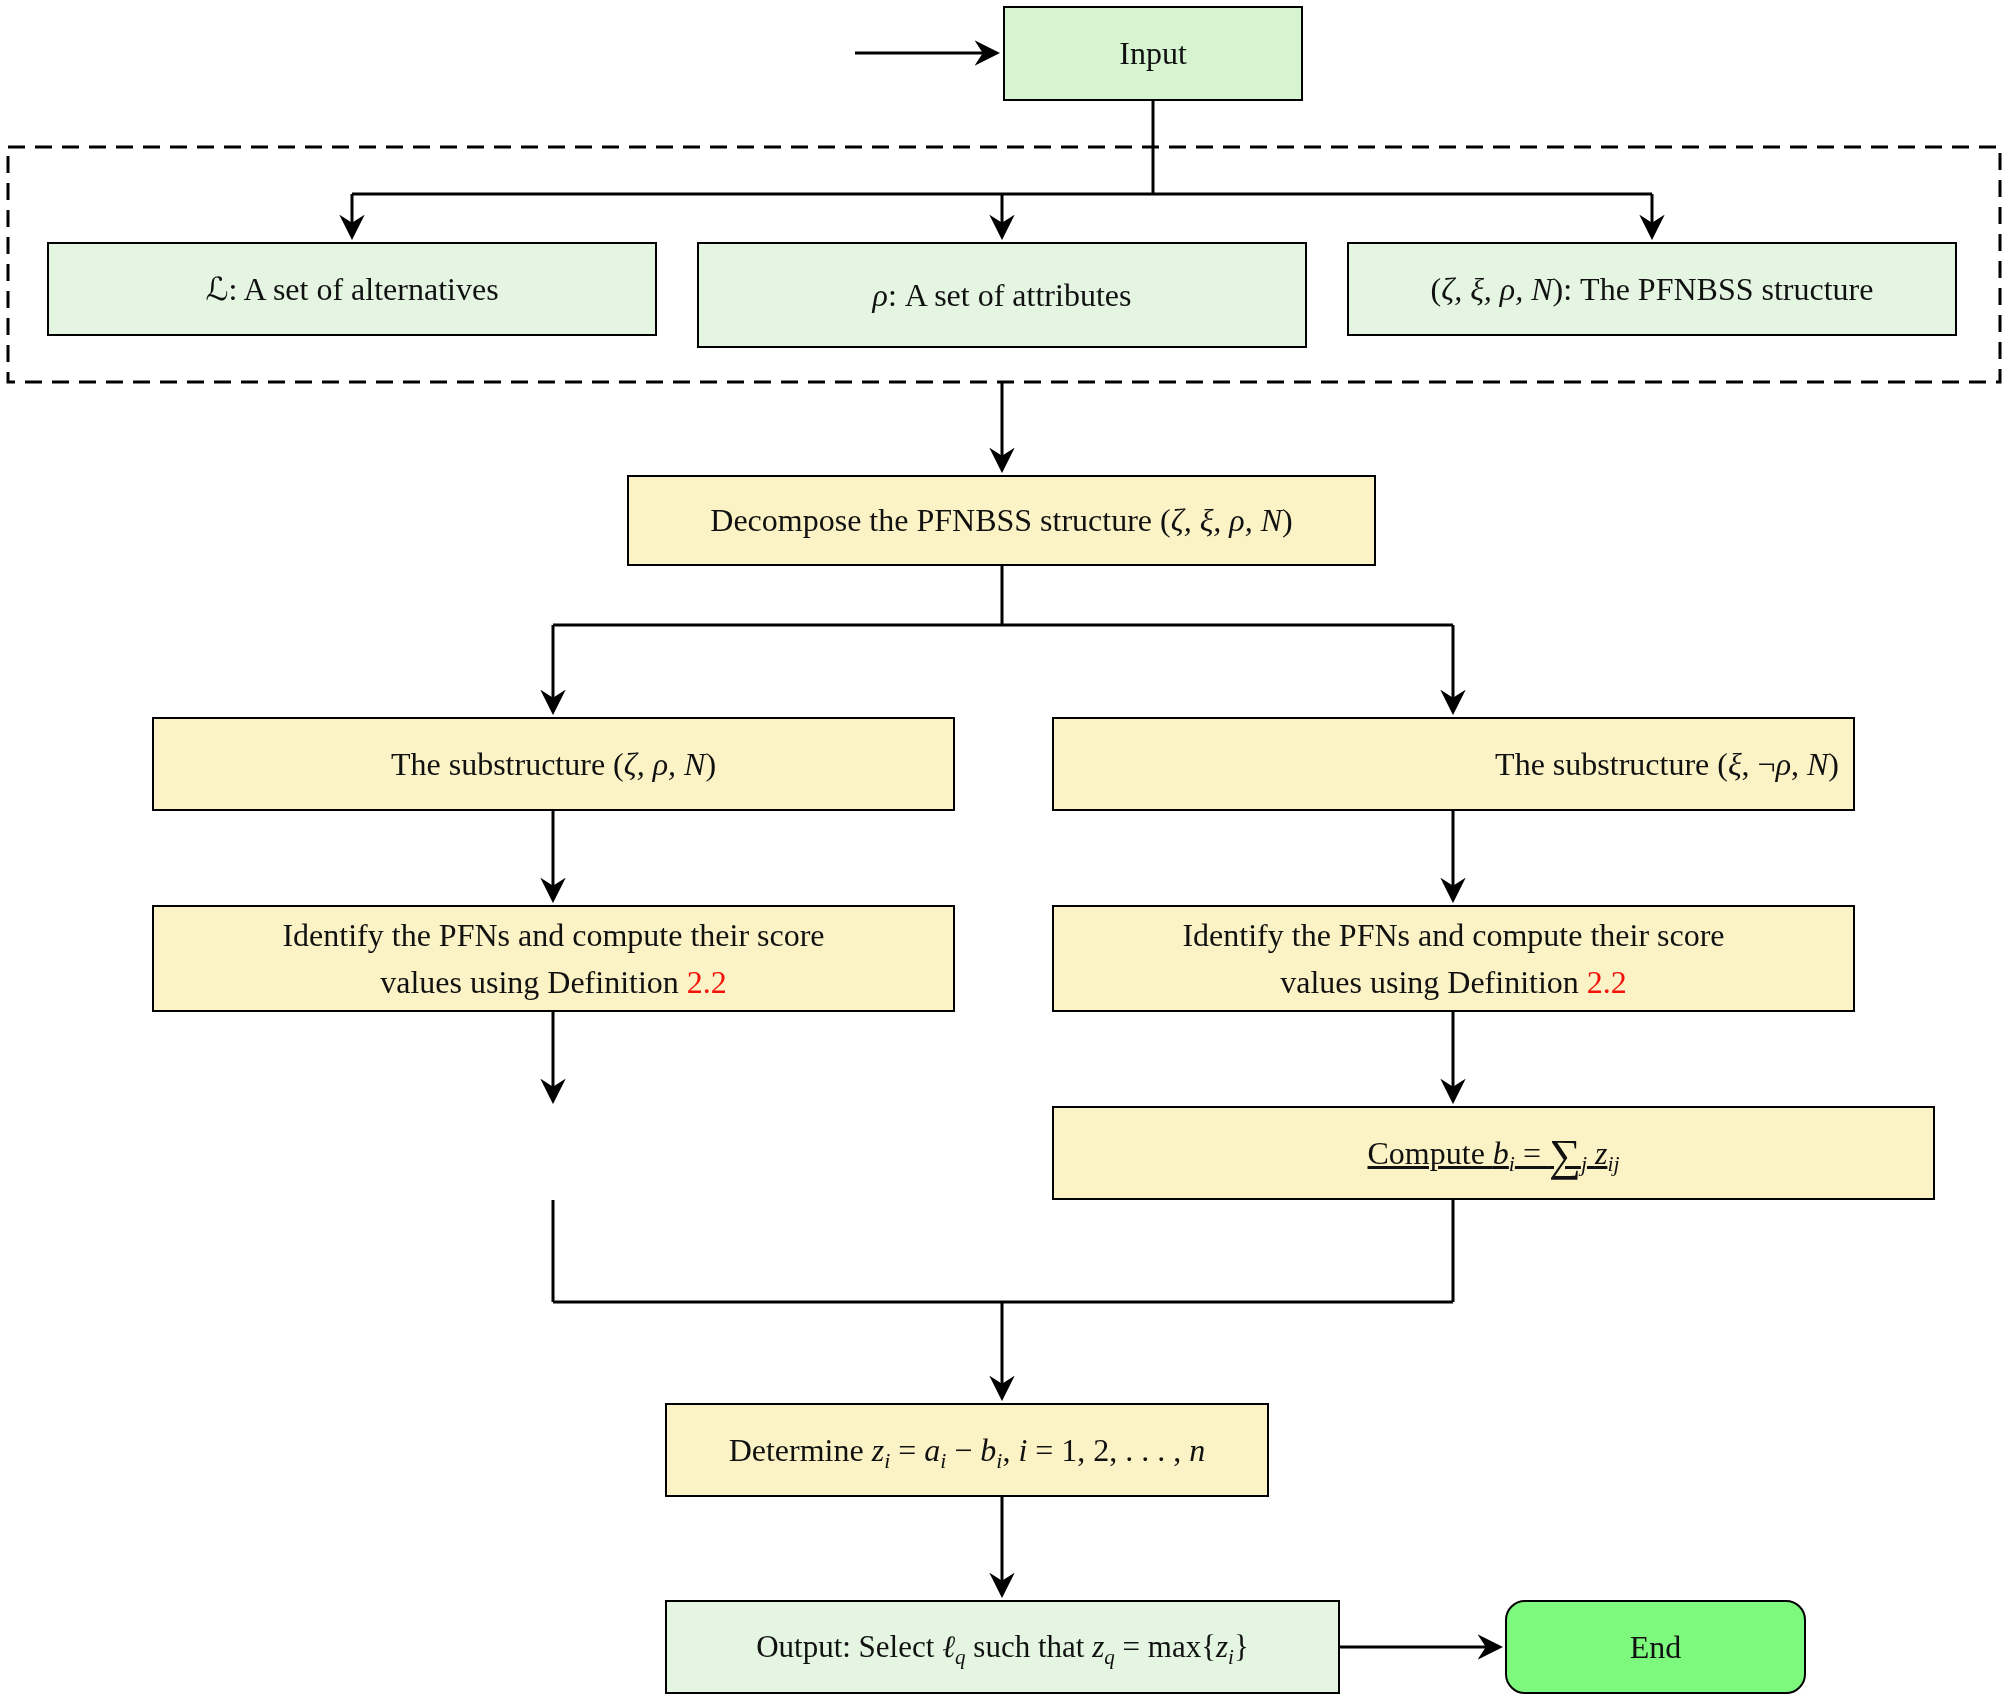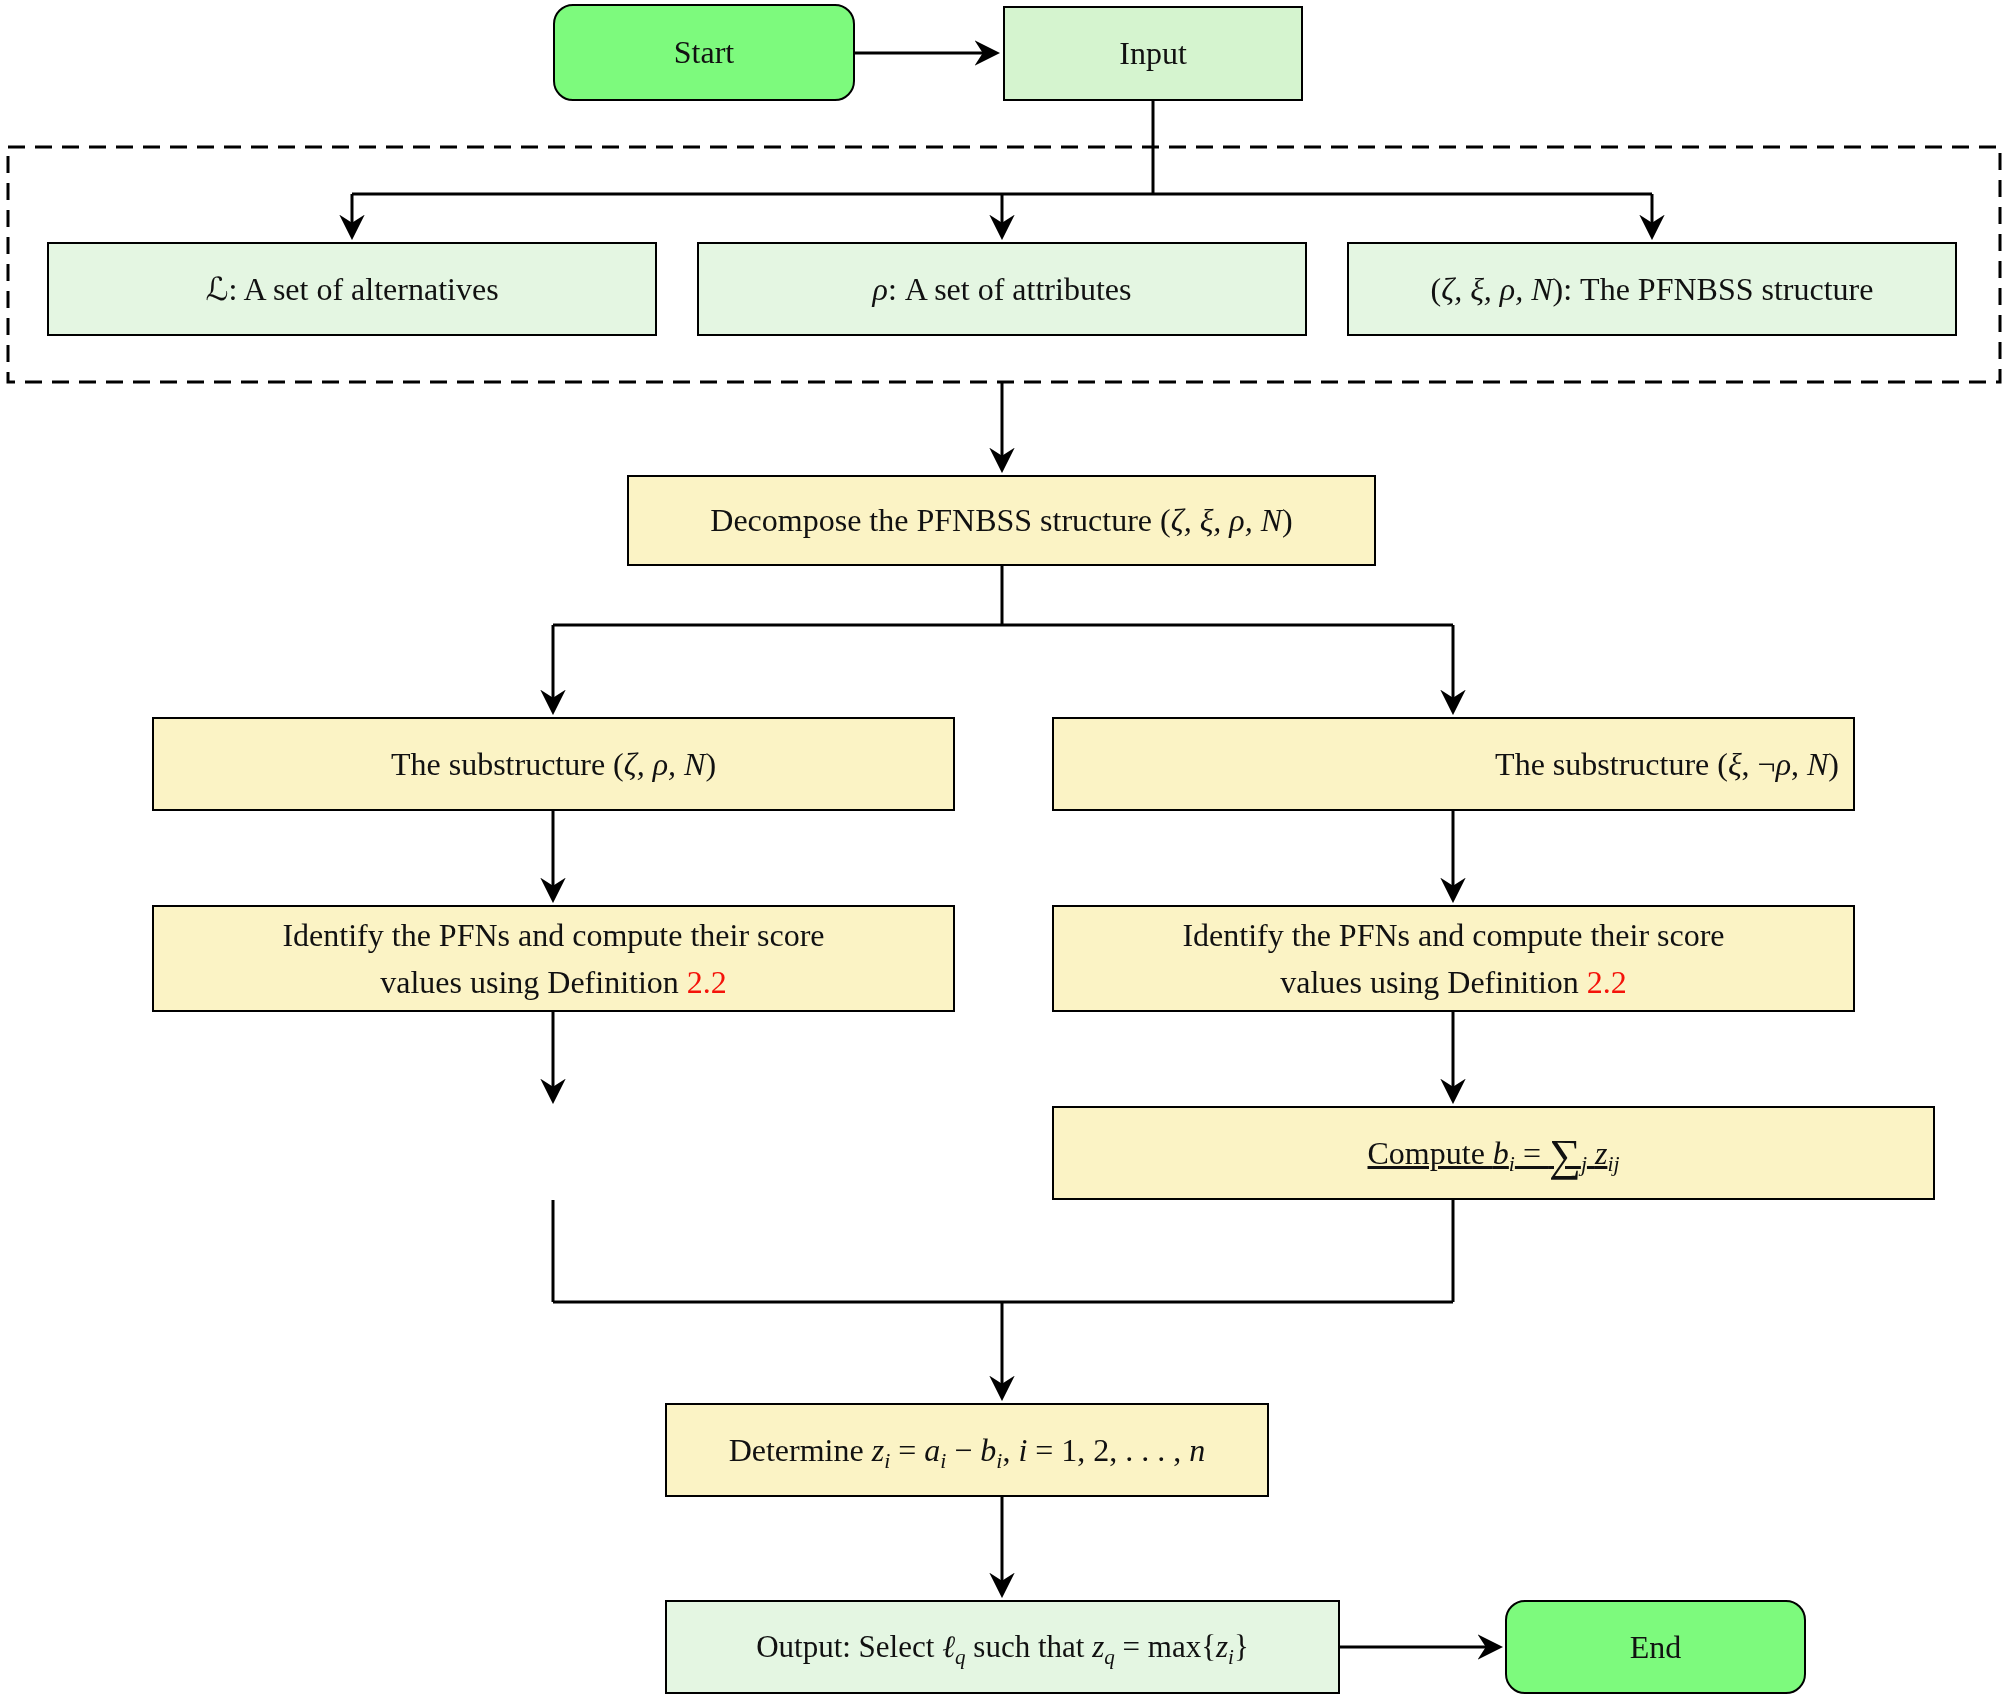--- a/index.html
+++ b/index.html
@@ -69,33 +69,30 @@
     <path d="M553,1200 V1302" stroke="#000" stroke-width="3" fill="none"></path>
     <path d="M1453,1200 V1302" stroke="#000" stroke-width="3" fill="none"></path>
     <path d="M553,1302 H1453" stroke="#000" stroke-width="3" fill="none"></path>
     <path d="M1002,1302 V1396" stroke="#000" stroke-width="3" fill="none" marker-end="url(#arrow)"></path>
 
     <path d="M1002,1497 V1593" stroke="#000" stroke-width="3" fill="none" marker-end="url(#arrow)"></path>
 
     <path d="M1340,1647 H1498" stroke="#000" stroke-width="3" fill="none" marker-end="url(#arrow)"></path>
   </svg>
 
-  <div class="node rounded fill-bright" style="left:553px;top:4px;width:302px;height:97px;">
-      <span><span class="seg-p">Start</span></span>
-    </div>
 
   <div class="node fill-input" style="left:1003px;top:6px;width:300px;height:95px;">
       <span><span class="seg-p">Input</span></span>
     </div>
 
   <div class="node fill-pale" style="left:47px;top:242px;width:610px;height:94px;">
       <span><span class="seg-v">ℒ</span><span class="seg-p">: A set of alternatives</span></span>
     </div>
 
-  <div class="node fill-pale" style="left:697px;top:242px;width:610px;height:94px;">
+  <div class="node fill-pale" style="left:697px;top:242px;width:610px;height:106px;">
       <span><span class="seg-v">ρ</span><span class="seg-p">: A set of attributes</span></span>
     </div>
 
   <div class="node fill-pale" style="left:1347px;top:242px;width:610px;height:94px;">
       <span><span class="seg-p">(</span><span class="seg-v">ζ, ξ, ρ, N</span><span class="seg-p">): The PFNBSS structure</span></span>
     </div>
 
   <div class="node fill-yellow" style="left:627px;top:475px;width:749px;height:91px;">
       <span><span class="seg-p">Decompose the PFNBSS structure (</span><span class="seg-v">ζ, ξ, ρ, N</span><span class="seg-p">)</span></span>
     </div>

